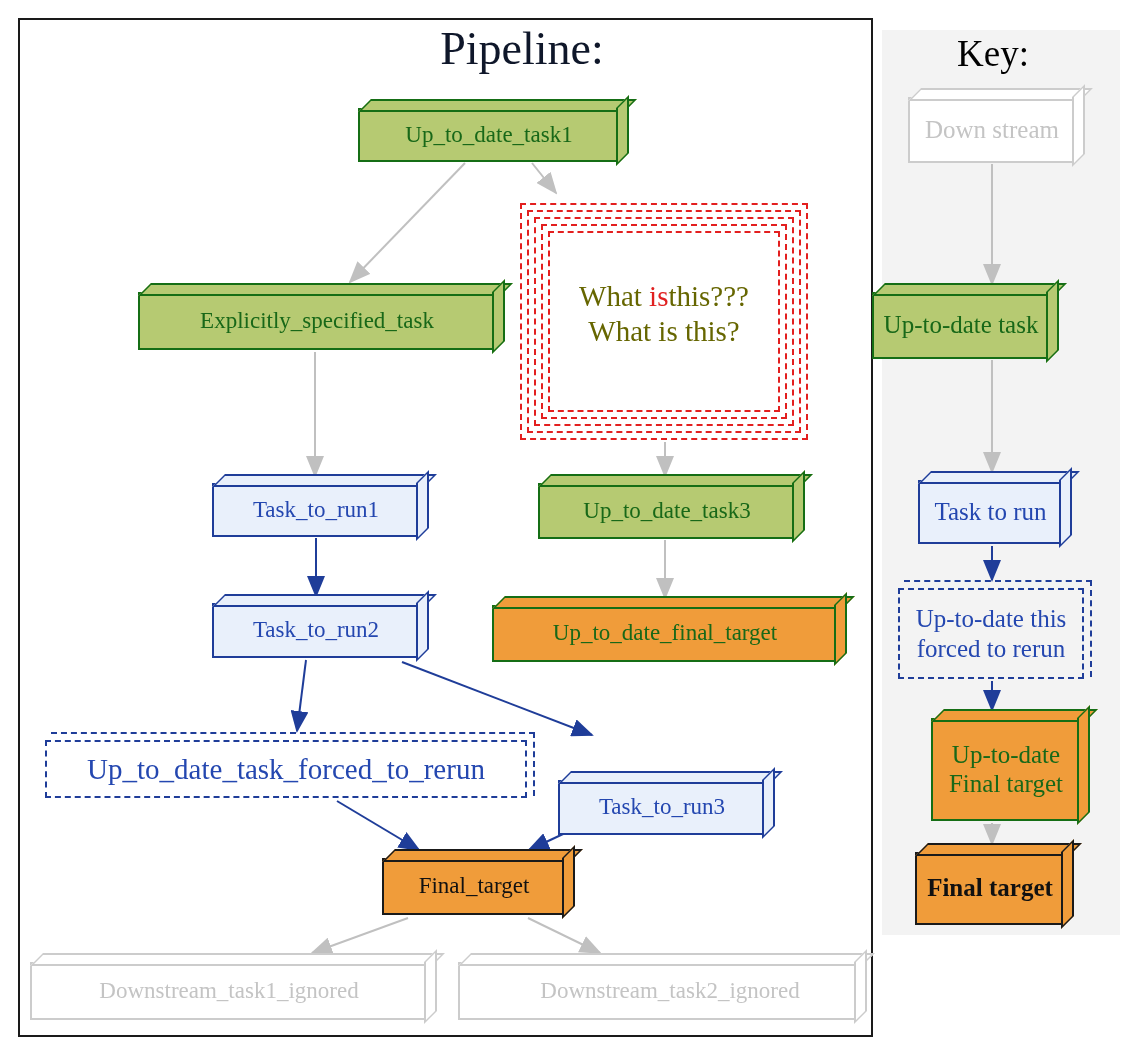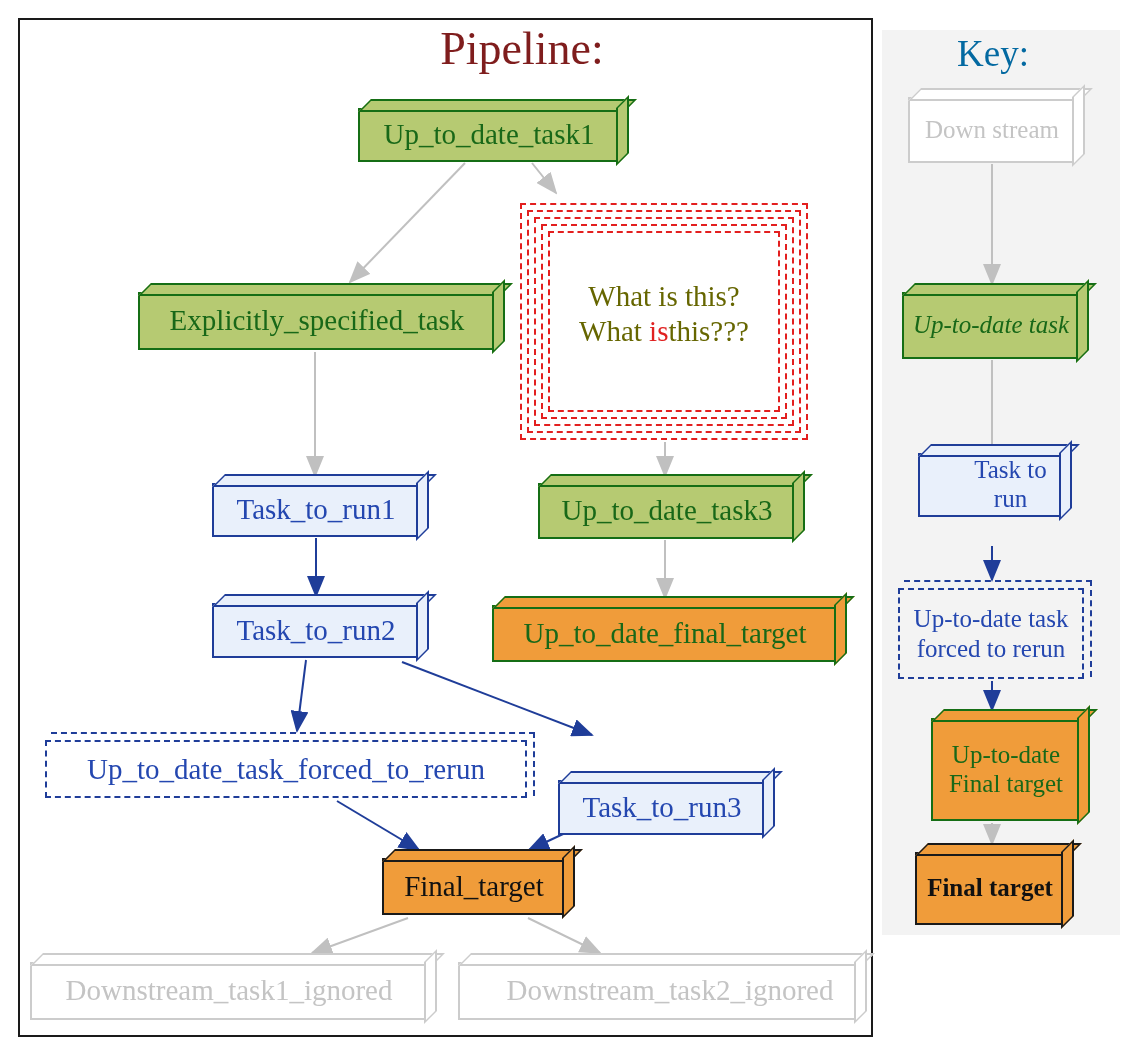--- a/index.html
+++ b/index.html
@@ -6,27 +6,27 @@
   html,body { width:1122px; height:1055px; background:#ffffff;
     font-family:"Liberation Serif","DejaVu Serif",serif; position:relative; overflow:hidden; }
 
   .abs { position:absolute; }
 
   
   .frame { left:18px; top:18px; width:855px; height:1019px; border:2px solid #1a1a1a; background:#ffffff; }
   .key-bg { left:882px; top:30px; width:238px; height:905px; background:#f3f3f3; }
 
   .pipeline-title { left:352px; top:22px; width:340px; text-align:center;
-    font-size:46px; color:#7f1d1d; }
-  .key-title { left:928px; top:32px; width:130px; text-align:center; font-size:37px; color:#0369a1; }
+    font-size:46px; color:#0f172a; }
+  .key-title { left:928px; top:32px; width:130px; text-align:center; font-size:37px; color:#000000; }
 
   
   .b3 { position:absolute; border:2px solid var(--bc); background:var(--bg); color:var(--tc);
     display:flex; align-items:center; justify-content:center; text-align:center;
-    font-size:29px; line-height:1.15; }
+    font-size:23px; line-height:1.15; }
   .b3::before { content:""; position:absolute; left:-2px; top:-11px; width:calc(100% + 4px); height:9px;
     background:var(--bg); border:2px solid var(--bc); transform:skewX(-45deg); transform-origin:0 100%; }
   .b3::after  { content:""; position:absolute; top:-2px; right:-11px; width:9px; height:calc(100% + 4px);
     background:var(--bg); border:2px solid var(--bc); transform:skewY(-45deg); transform-origin:0 0; }
 
   .green  { --bg:#b6ca72; --bc:#156e15; --tc:#186818; }
   .blue   { --bg:#e9f0fb; --bc:#1f3d99; --tc:#2447b0; }
   .orangeG{ --bg:#f09c3a; --bc:#156e15; --tc:#186818; }
   .orangeB{ --bg:#f09c3a; --bc:#1a1a1a; --tc:#111111; }
   .ignored{ --bg:#ffffff; --bc:#cccccc; --tc:#c4c4c4; }
@@ -99,22 +99,22 @@
   <span>Explicitly_specified_task</span>
 </div>
 
 <div class="cloud" style="left:520px; top:203px; width:288px; height:237px;">
   <div class="cloud-ring" style="left:0; top:0; right:0; bottom:0;"></div>
   <div class="cloud-ring" style="left:7px; top:7px; right:7px; bottom:7px;"></div>
   <div class="cloud-ring" style="left:14px; top:14px; right:14px; bottom:14px;"></div>
   <div class="cloud-ring" style="left:21px; top:21px; right:21px; bottom:21px;"></div>
   <div class="cloud-ring" style="left:28px; top:28px; right:28px; bottom:28px;"></div>
   <div class="cloud-text">
+    <div><span>What </span><span class="is-red">is</span><span>this???</span></div>
     <div><span>What is this?</span></div>
-    <div><span>What </span><span class="is-red">is</span><span>this???</span></div>
   </div>
 </div>
 
 <div class="b3 blue" style="left:212px; top:483px; width:208px; height:54px;">
   <span>Task_to_run1</span>
 </div>
 
 <div class="b3 green" style="left:538px; top:483px; width:258px; height:56px;">
   <span>Up_to_date_task3</span>
 </div>
@@ -144,30 +144,30 @@
 </div>
 
 <div class="b3 ignored" style="left:458px; top:962px; width:400px; height:58px;padding-left:24px;">
   <span>Downstream_task2_ignored</span>
 </div>
 
 <div class="b3 ignored key-node" style="left:908px; top:97px; width:168px; height:66px;">
   <span>Down stream</span>
 </div>
 
-<div class="b3 green key-node" style="left:902px; top:292px; width:178px; height:67px;font-style:italic;">
+<div class="b3 green key-node" style="left:872px; top:292px; width:178px; height:67px;">
   <span>Up-to-date task</span>
 </div>
 
-<div class="b3 blue key-node" style="left:918px; top:453px; width:145px; height:64px;padding-left:40px;">
+<div class="b3 blue key-node" style="left:918px; top:480px; width:145px; height:64px;">
   <span>Task to run</span>
 </div>
 
 <div class="dash3 key-node" style="left:898px; top:588px; width:186px; height:91px; font-size:25px;">
-  <span>Up-to-date task forced to rerun</span>
+  <span>Up-to-date this forced to rerun</span>
 </div>
 
 <div class="b3 orangeG key-node" style="left:915px; top:718px; width:150px; height:103px;margin-left:16px;">
   <span>Up-to-date Final target</span>
 </div>
 
 <div class="b3 orangeB key-node" style="left:915px; top:852px; width:150px; height:73px;font-weight:bold;">
   <span>Final target</span>
 </div>
 

